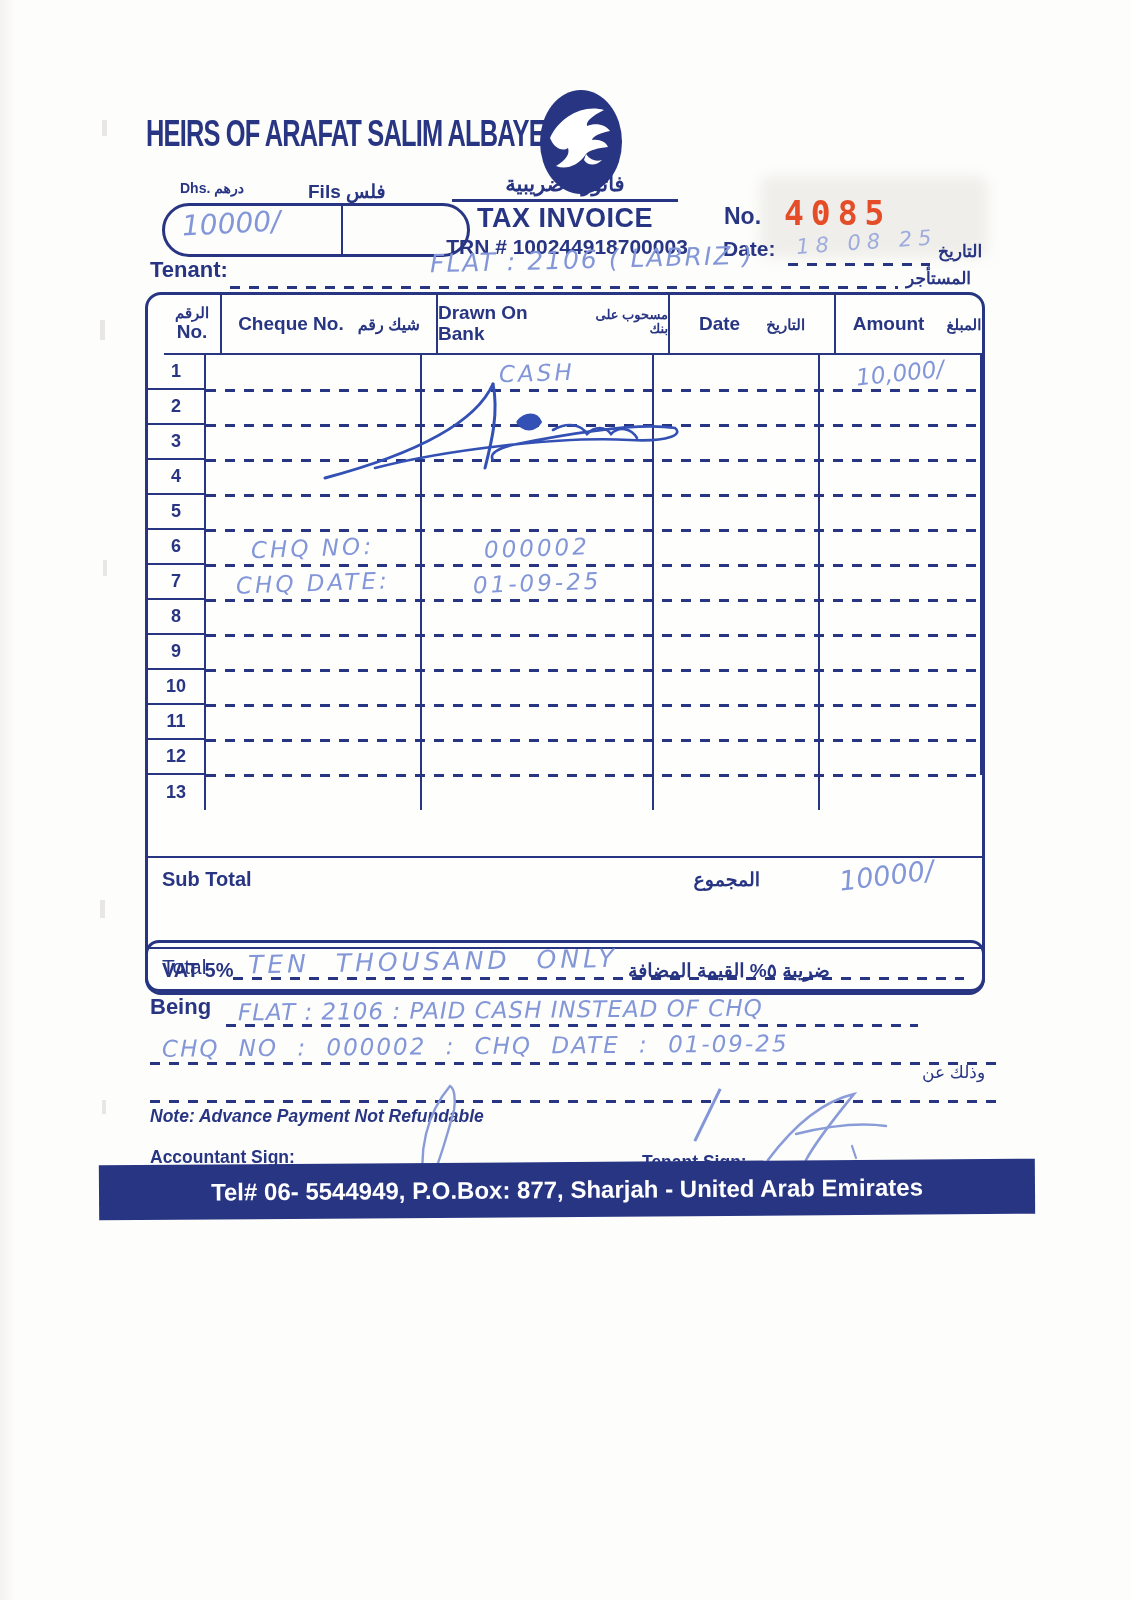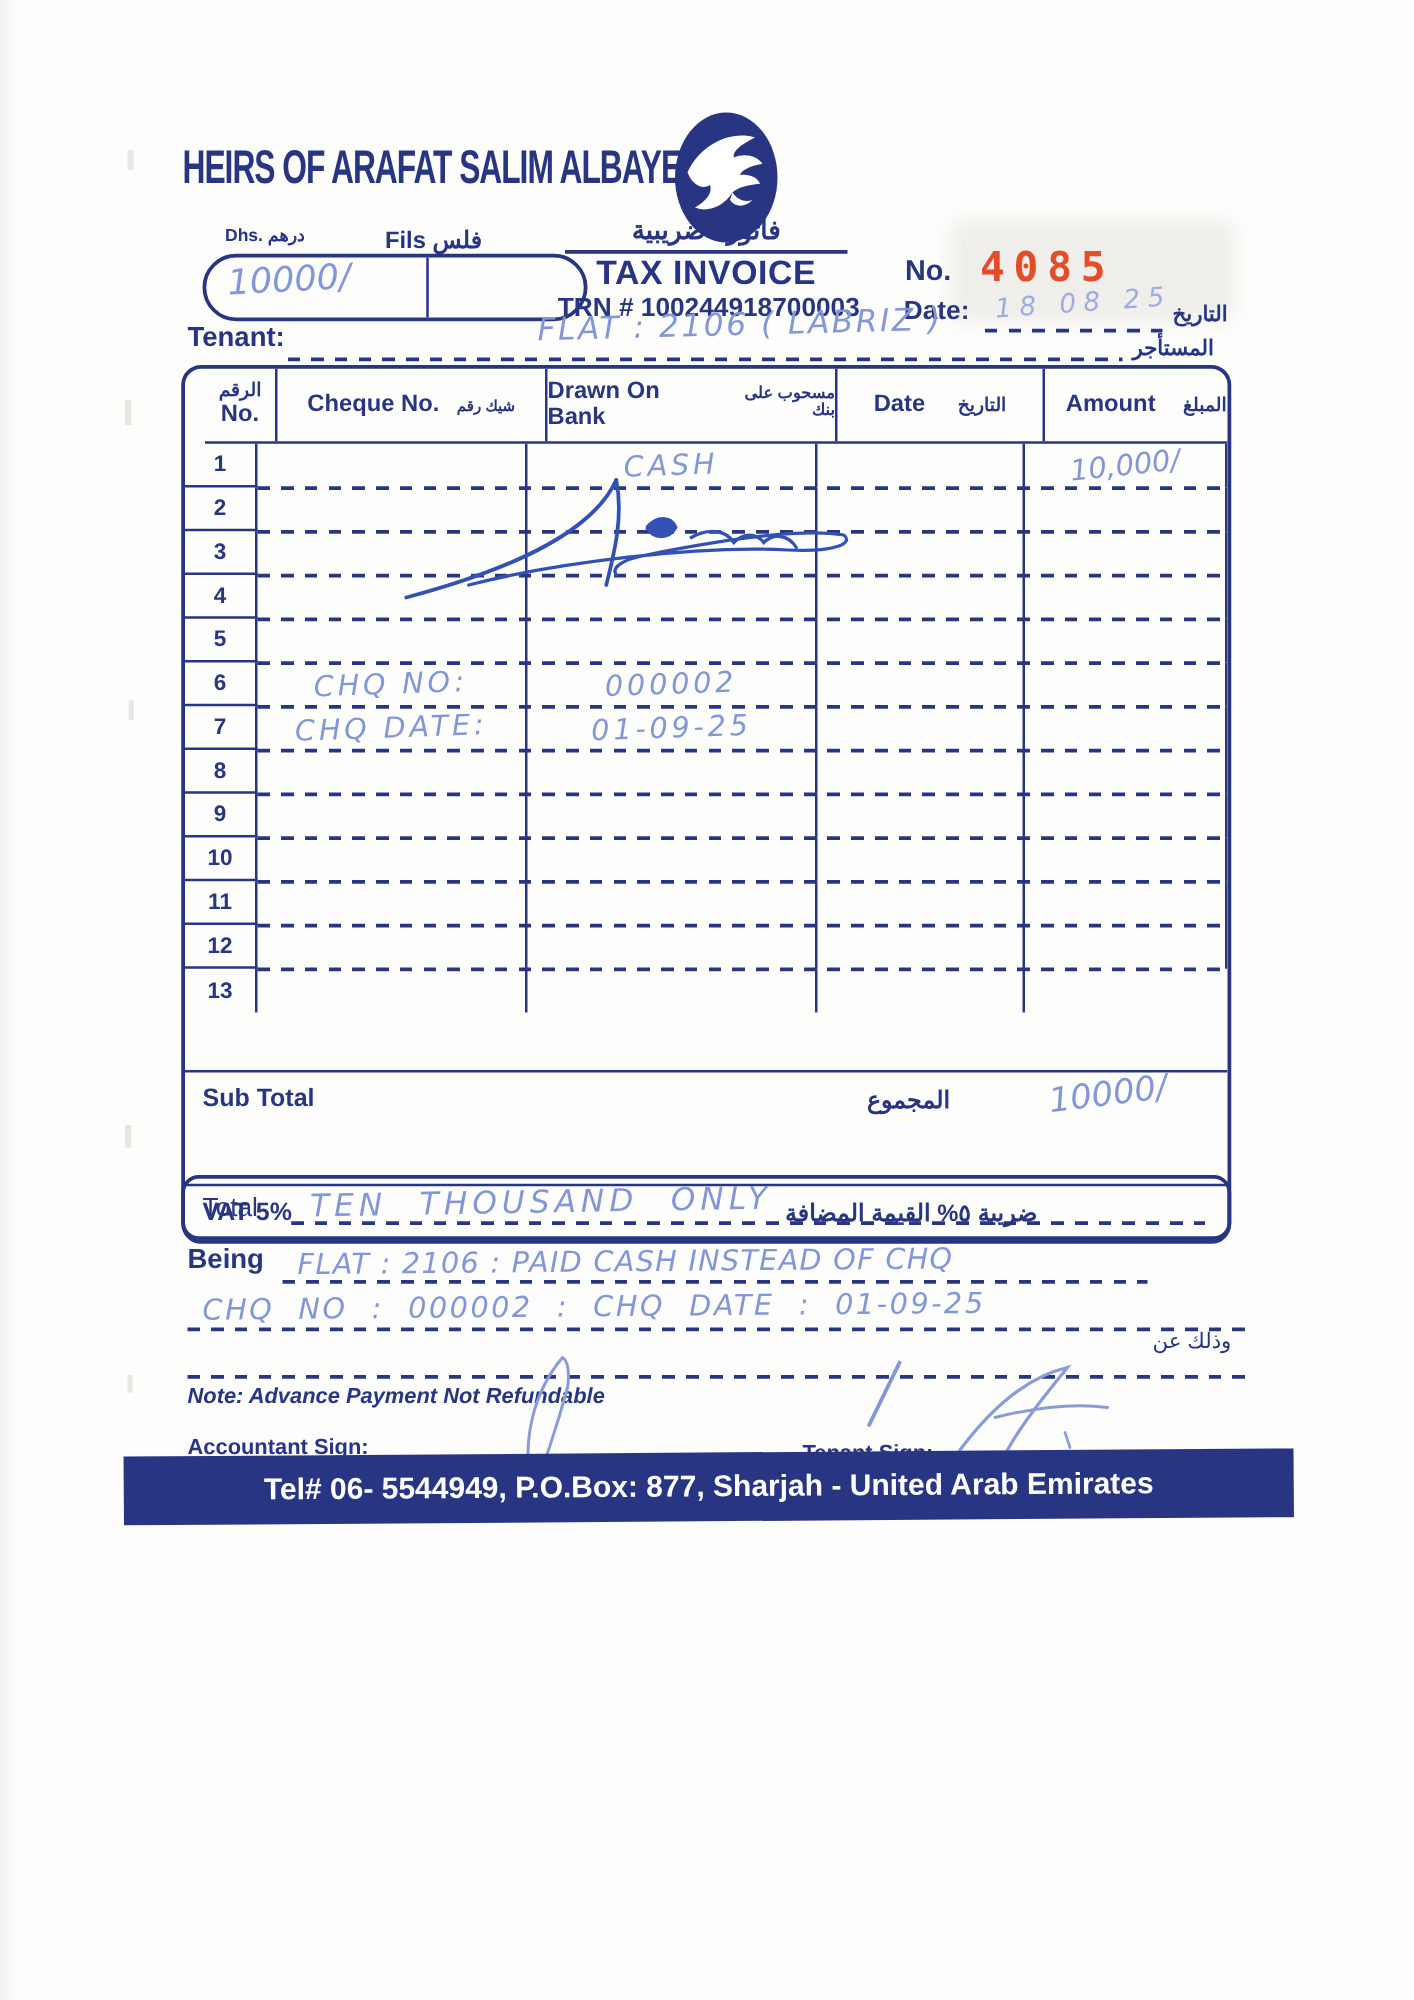--- a/index.html
+++ b/index.html
@@ -53,21 +53,21 @@
   .tenant-ar{left:906px;top:268px;font-size:17px;font-weight:bold;direction:rtl;}
 
   
   .tbl{left:145px;top:292px;width:840px;border:3px solid var(--navy);border-radius:16px;overflow:hidden;background:rgba(255,255,255,.35);}
   .grid{display:grid;grid-template-columns:58px 216px 232px 166px 162px;}
   .thead{height:60px;border-bottom:2.5px solid var(--navy);margin-left:16px;}
   .thead .cell{display:flex;flex-direction:column;align-items:center;justify-content:center;
     border-right:2.5px solid var(--navy);font-weight:bold;line-height:1.1;}
   .thead .cell:last-child,.trow .cell:last-child{border-right:none;}
   .h-row{display:flex;gap:14px;align-items:baseline;}
-  .f19{font-size:19px;} .f15{font-size:15px;} .f13{font-size:13px;} .f20{font-size:12px;text-align:right;}
+  .f19{font-size:19px;} .f15{font-size:15px;} .f13{font-size:13px;} .f20{font-size:16px;text-align:right;}
   .trow{height:35px;position:relative;}
   .trow .cell{border-right:2.5px solid var(--navy);height:100%;display:flex;align-items:center;justify-content:center;overflow:visible;}
   .trow .numcell{font-weight:bold;font-size:18px;border-bottom:2.5px solid var(--navy);}
   .trow:last-child .numcell{border-bottom:none;}
   .rowdash{position:absolute;left:58px;right:0;bottom:-2px;height:2.8px;
     background:repeating-linear-gradient(90deg,var(--navy) 0 10px,transparent 10px 19px);}
   .trow .hw{font-size:23px;}
   .sumrow{height:45px;border-top:2.5px solid var(--navy);position:relative;margin-top:46px;}
   .sum-en{position:absolute;left:14px;top:10px;font-size:20px;font-weight:bold;}
   .sum-ar{position:absolute;top:10px;font-size:19px;font-weight:bold;direction:rtl;}

